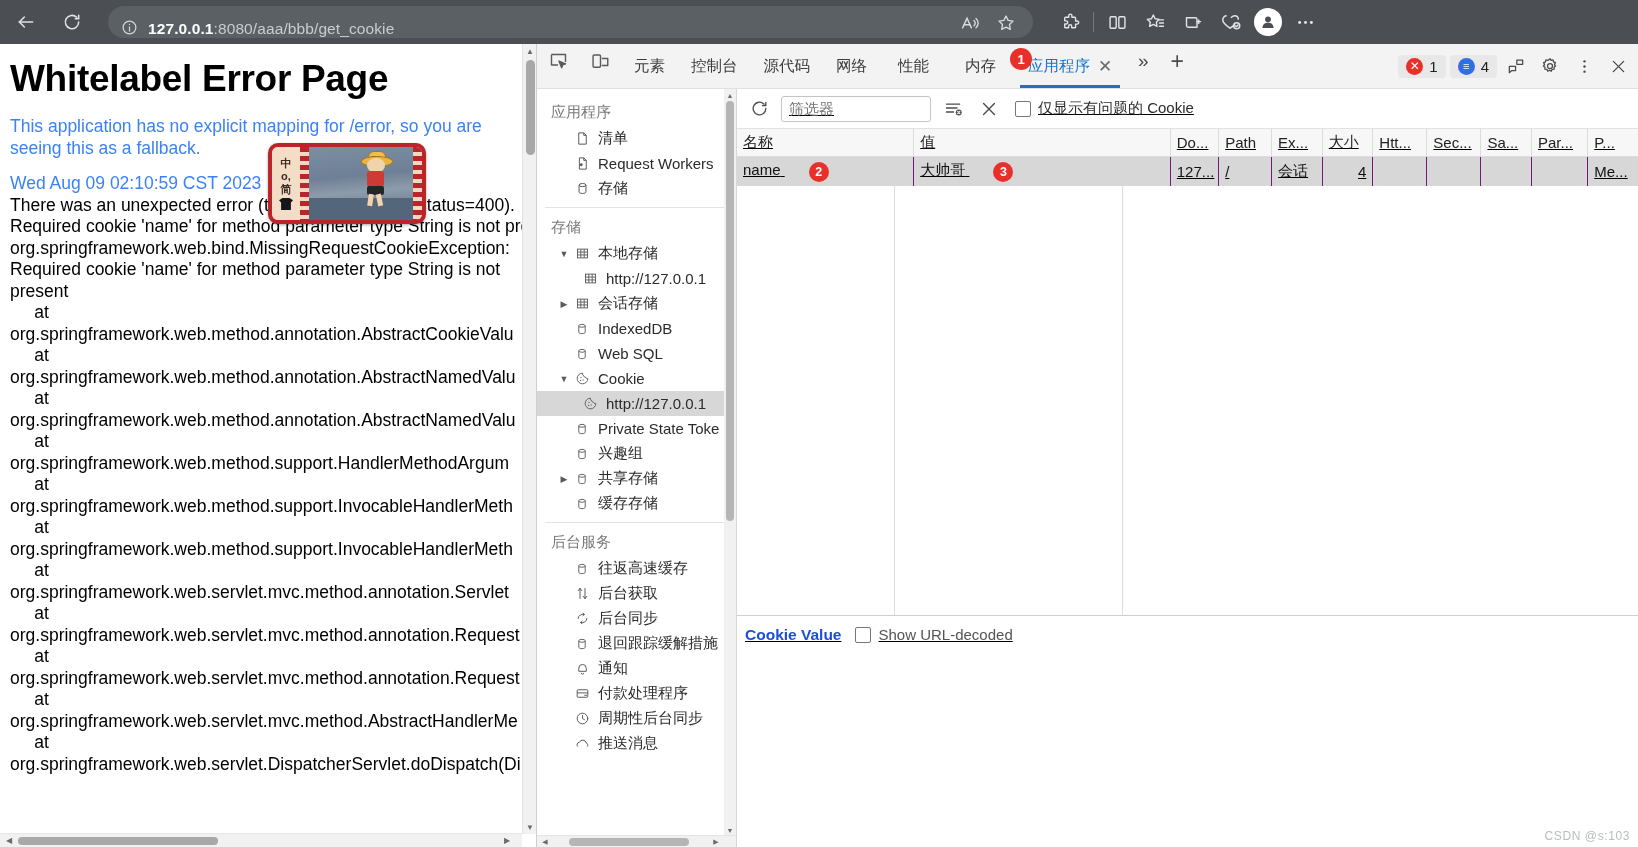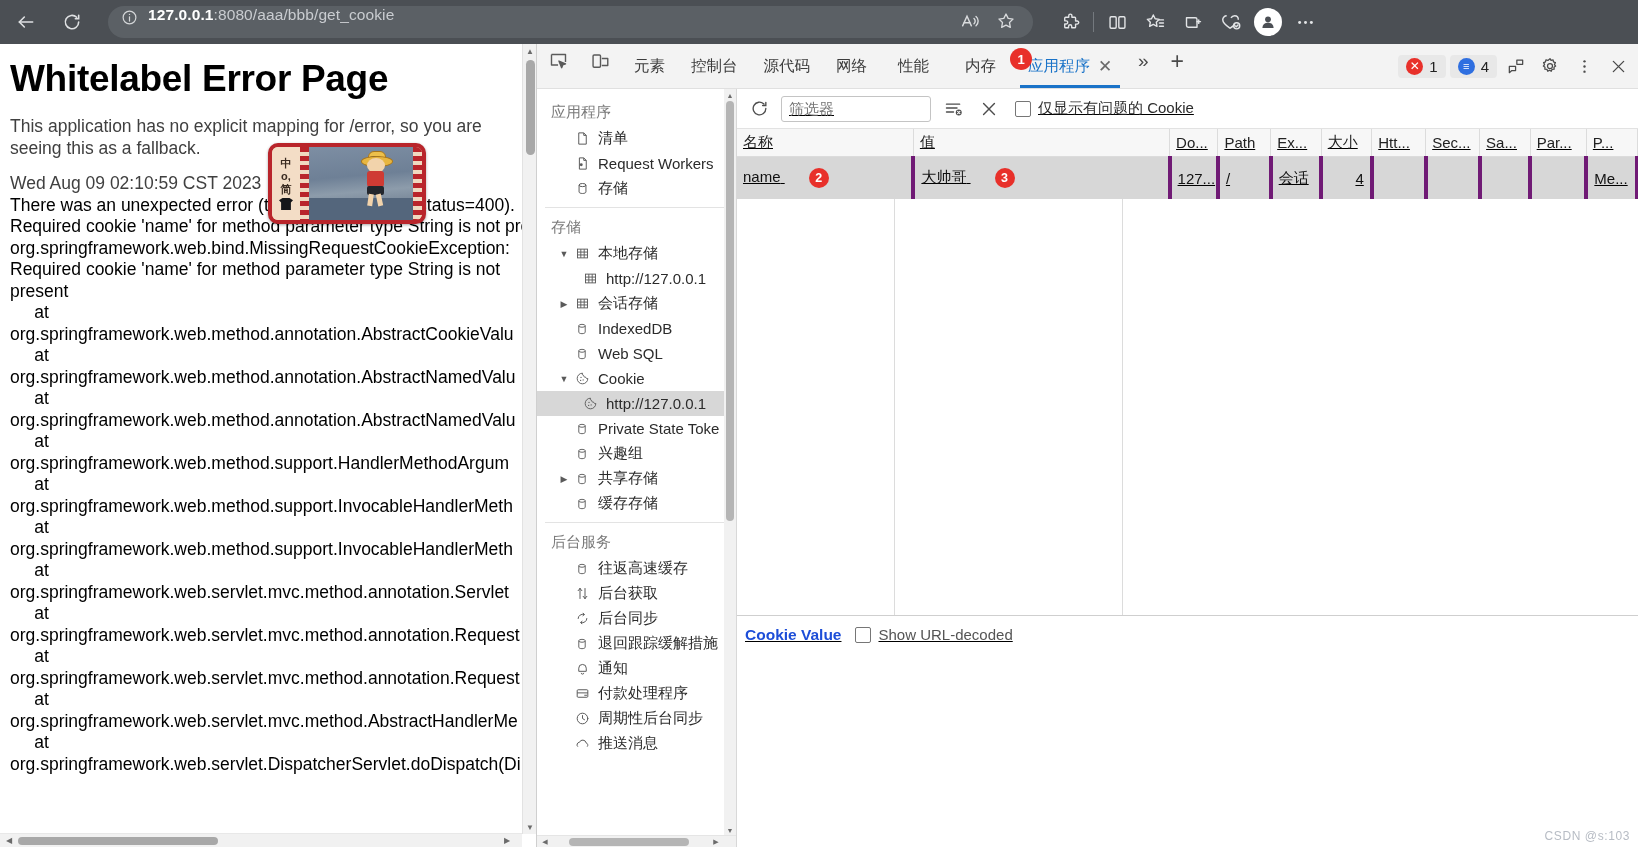--- a/index.html
+++ b/index.html
@@ -16,21 +16,21 @@
     position:absolute;left:0;top:0;width:1638px;height:44px;
     background:#4b4f54;display:flex;align-items:center;
   }
   .nav-btn{
     width:40px;height:32px;margin-left:6px;display:flex;align-items:center;justify-content:center;
     color:#dfe1e3;border-radius:4px;
   }
   .nav-btn svg{display:block;}
   .omnibox{
     flex:0 0 auto;margin-left:16px;height:32px;width:925px;
-    background:#5b6065;border-radius:16px;display:flex;align-items:flex-start;padding:0 10px;
+    background:#5b6065;border-radius:16px;display:flex;align-items:flex-end;padding:0 10px;
     box-sizing:border-box;
   }
   .omnibox .info-icon{width:22px;height:22px;color:#d4d6d8;display:flex;align-items:center;justify-content:center;}
   .url{
     margin-left:8px;font-size:15.5px;color:#f1f2f3;white-space:nowrap;letter-spacing:.1px;
   }
   .url .host{font-weight:bold;color:#ffffff;}
   .url .rest{color:#c9ccd0;}
   .omni-right{margin-left:auto;display:flex;align-items:center;gap:2px;}
   .omni-ico{width:34px;height:30px;display:flex;align-items:center;justify-content:center;color:#d9dbdd;}
@@ -42,21 +42,21 @@
   }
 
   
   .page{
     position:absolute;left:0;top:44px;width:536px;height:803px;background:#fff;overflow:hidden;
   }
   .page-inner{padding:8px 10px 0 10px;}
   h1.page-title{
     font-size:37px;margin:6px 0 16px 0;font-weight:bold;color:#000;letter-spacing:-.3px;
   }
-  .page-body{font-size:17.5px;line-height:21.5px;color:#404040;white-space:pre-wrap;word-break:normal;}
+  .page-body{font-size:17.5px;line-height:21.5px;color:#3b82f6;white-space:pre-wrap;word-break:normal;}
   .trace{font-size:17.5px;line-height:21.5px;color:#000;white-space:pre;}
 
   
   .page-vscroll{
     position:absolute;left:522px;top:44px;width:14px;height:790px;background:#f1f1f1;border-left:1px solid #e2e2e2;
   }
   .page-vscroll .arrow-up,.page-vscroll .arrow-down{
     position:absolute;left:0;width:14px;height:14px;display:flex;align-items:center;justify-content:center;color:#6b6b6b;font-size:8px;
   }
   .page-vscroll .arrow-up{top:0;}
@@ -188,21 +188,21 @@
   .chk-wrap{display:flex;align-items:center;gap:7px;margin-left:4px;font-size:15px;color:#2b2b2b;}
   .chkbox{width:14px;height:14px;border:1px solid #767676;border-radius:2px;background:#fff;}
 
   table.cookie-table{border-collapse:collapse;width:100%;table-layout:fixed;font-size:15px;}
   table.cookie-table th{
     font-weight:normal;text-align:left;background:#f7f7f7;color:#222;
     border-right:1px solid #dcdcdc;border-bottom:1px solid #dcdcdc;
     height:27px;padding:0 6px;white-space:nowrap;overflow:hidden;
   }
   table.cookie-table td{
-    border-right:4px solid #701a75;height:42px;padding:0 6px;white-space:nowrap;overflow:hidden;color:#111;
+    border-right:1px solid #701a75;height:29px;padding:0 6px;white-space:nowrap;overflow:hidden;color:#111;
     position:relative;
     margin-top:8px;
   }
   table.cookie-table tr.row.selected td{background:#d7d7d7;}
   td.num{text-align:right;padding-right:10px;}
   .cell-badge{
     display:inline-flex;align-items:center;justify-content:center;
     width:20px;height:20px;border-radius:50%;background:#e8302a;color:#fff;font-size:12.5px;
     font-weight:bold;margin-left:24px;vertical-align:middle;
   }

